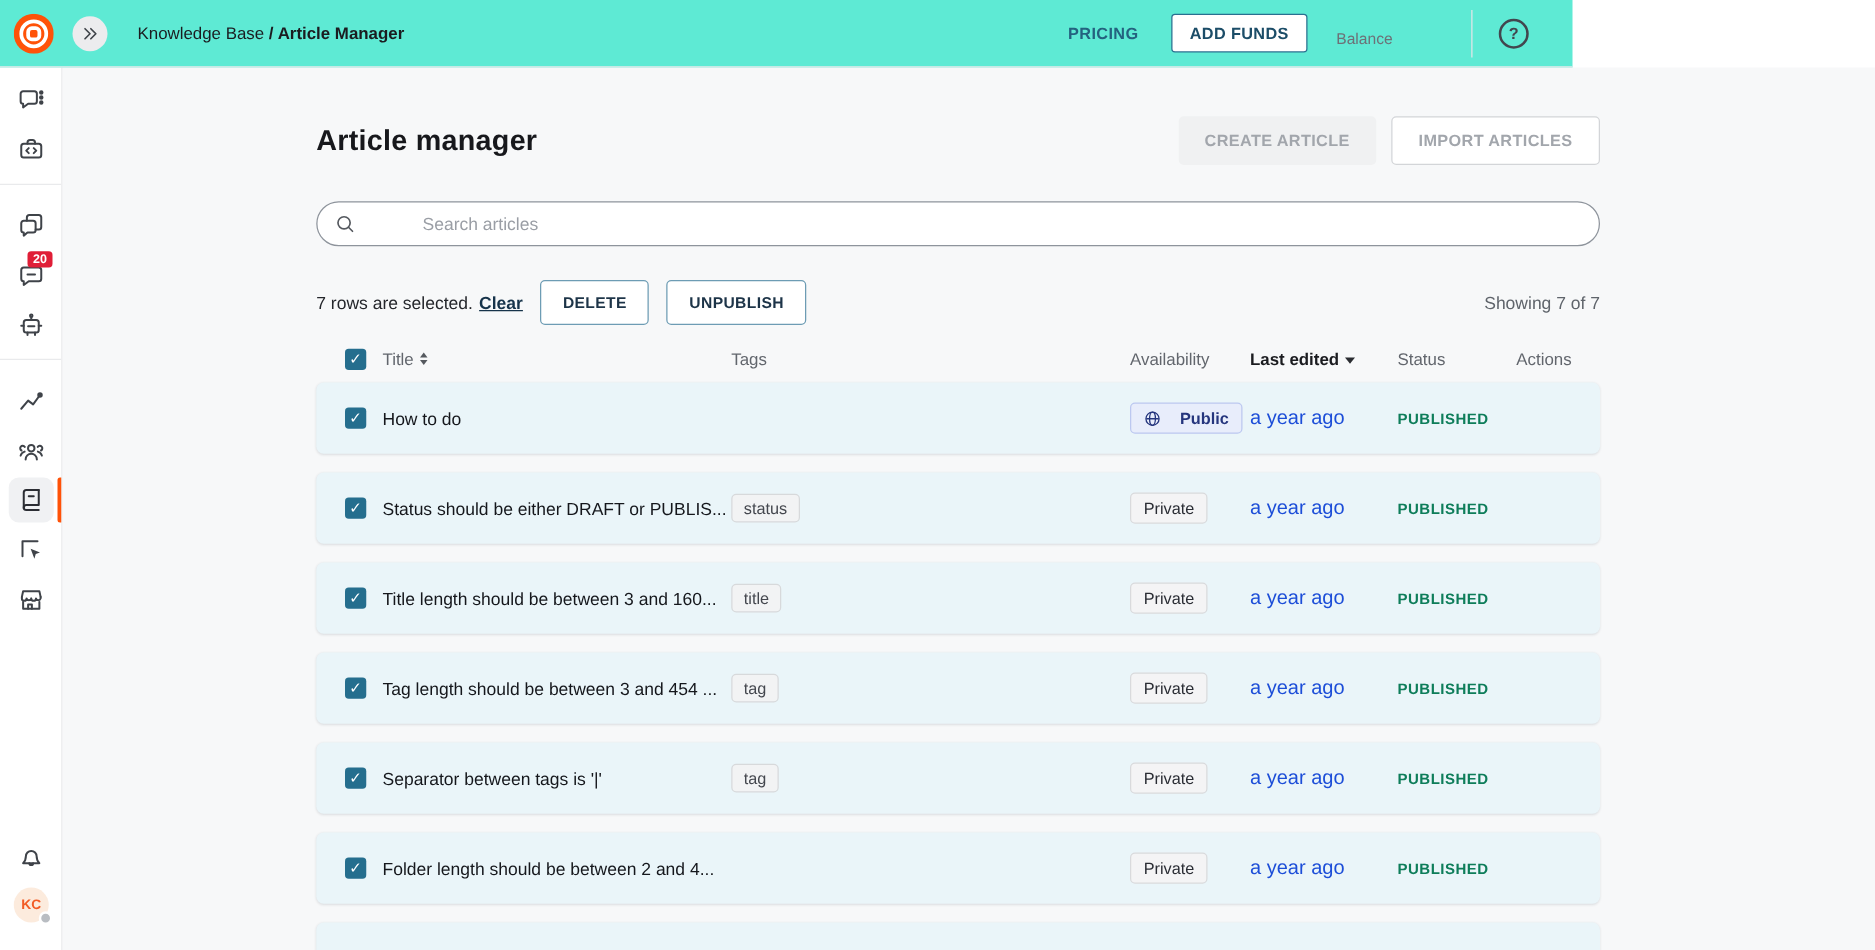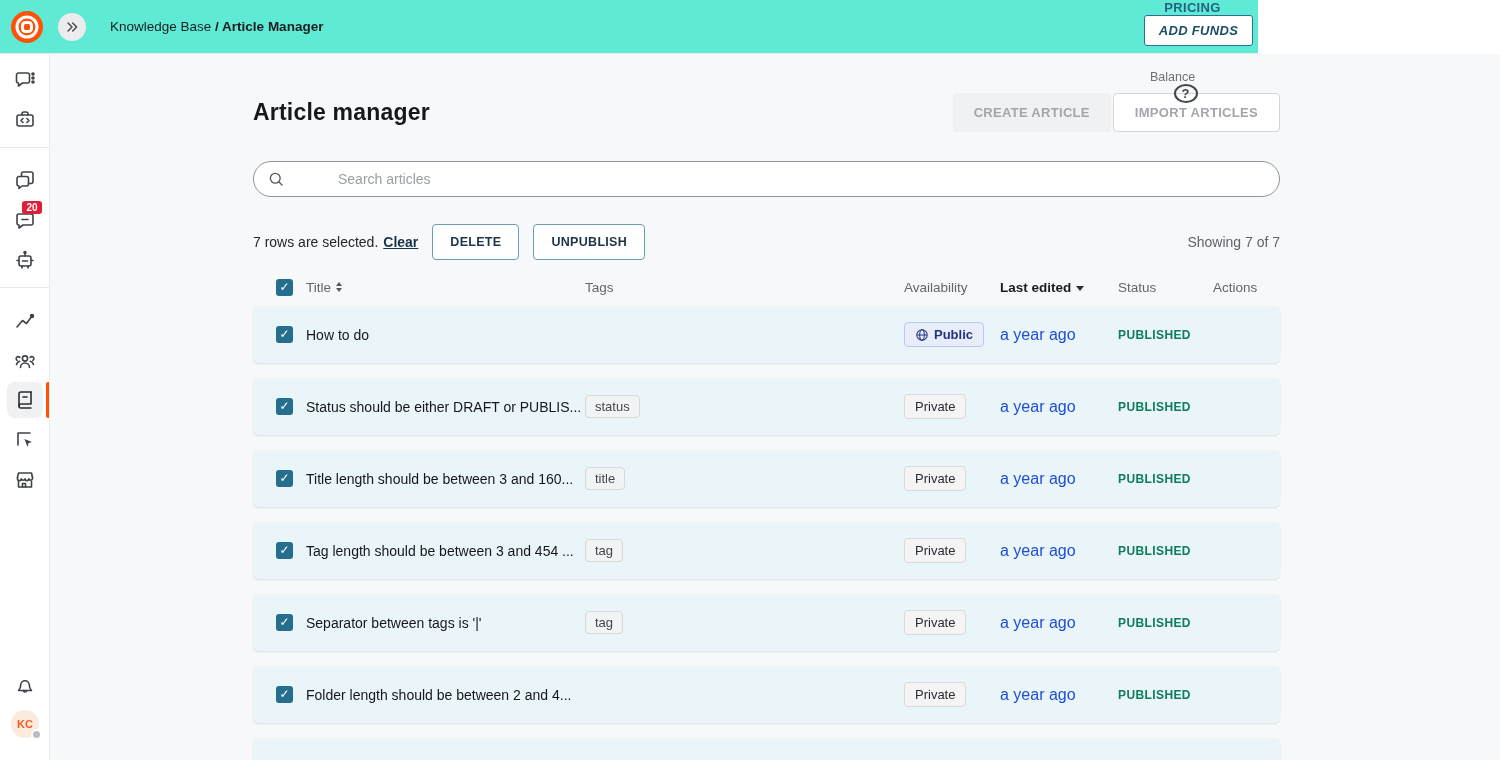--- a/index.html
+++ b/index.html
@@ -7,26 +7,26 @@
     font-family:"Liberation Sans", sans-serif; color:#17181c; }
 
   
   .topbar { position:absolute; top:0; left:0; width:1258px; height:54px;
     background:#5eead4; border-bottom:1px solid #e9eaec; display:flex; align-items:center; z-index:5; }
   .logo { width:32px; height:32px; margin-left:11px; flex:0 0 auto; }
   .expand-btn { width:28px; height:28px; border-radius:50%; background:#ececee; border:none;
     margin-left:15px; display:flex; align-items:center; justify-content:center; cursor:pointer; }
   .breadcrumb { margin-left:24px; font-size:13.5px; color:#1b1c20; }
   .breadcrumb .bc-current { font-weight:bold; }
-  .topbar-right { margin-left:auto; display:flex; align-items:flex-start; height:100%;flex-direction:column; }
+  .topbar-right { margin-left:auto; display:flex; align-items:flex-start; height:100%; }
   .pricing-link { font-size:13px; font-weight:bold; color:#24627f; letter-spacing:.3px;
     align-self:center; background:none; border:none; cursor:pointer; }
-  .add-funds-btn { margin-left:12px; align-self:center; background:#fff; border:1px solid #2a7090;
+  .add-funds-btn { margin-left:26px; align-self:center; background:#fff; border:1px solid #2a7090;
     color:#1c4d68; font-weight:bold; font-size:13px; letter-spacing:.3px; padding:7px 14px;
-    border-radius:3px; cursor:pointer;font-style:italic; }
+    border-radius:3px; cursor:pointer; }
   .balance-box { margin-left:23px; padding-top:24px; width:108px; }
   .balance-label { font-size:12.5px; color:#6d7177; }
   .topbar-divider { width:1px; height:38px; background:#e4e5e7; align-self:center; }
   .help-btn { align-self:center; margin-left:21px; margin-right:35px; width:24px; height:24px;
     border-radius:50%; border:2px solid #42464e; background:none; color:#42464e;
     font-size:13px; font-weight:bold; display:flex; align-items:center; justify-content:center; cursor:pointer; }
 
   
   .sidebar { position:absolute; left:0; top:54px; bottom:0; width:50px; background:#fff;
     border-right:1px solid #e9eaec; z-index:4; }
@@ -41,21 +41,21 @@
     display:flex; align-items:center; justify-content:center; cursor:pointer; border:none; }
   .avatar-dot { position:absolute; right:-3px; bottom:-2px; width:11px; height:11px;
     border-radius:50%; background:#b9bdc2; border:2px solid #fff; }
 
   
   .main { position:absolute; left:50px; top:54px; right:0; bottom:0; background:#f7f8f9; overflow:hidden; }
   .container { width:1027px; margin-left:203px; }
 
   .title-row { display:flex; align-items:center; margin-top:40px; height:36px; }
   .page-title { font-size:23px; font-weight:bold; color:#17181c; letter-spacing:.2px; }
-  .title-actions { margin-left:auto; display:flex; gap:2px; }
+  .title-actions { margin-left:auto; display:flex; gap:12px; }
   .btn-disabled-filled { background:#f0f1f2; border:none; color:#a2a6ac; font-weight:bold;
     font-size:13px; letter-spacing:.3px; padding:11px 21px; border-radius:4px; cursor:default; }
   .btn-disabled-outline { background:#fff; border:1px solid #d3d5d8; color:#a2a6ac; font-weight:bold;
     font-size:13px; letter-spacing:.3px; padding:11px 21px; border-radius:4px; cursor:default; }
 
   .search-wrap { margin-top:31px; height:36px; background:#fff; border:1px solid #8e949c;
     border-radius:18px; display:flex; align-items:center; padding:0 13px;gap:44px; }
   .search-input { border:none; outline:none; flex:1; font-size:14px; margin-left:9px;
     color:#17181c; background:transparent; font-family:"Liberation Sans",sans-serif; }
   .search-input::placeholder { color:#9a9ea5; }
@@ -74,21 +74,21 @@
   .th-strong { color:#1b1c20; font-weight:bold; }
   .cb-cell { padding-left:23px; }
   .checkbox { width:17px; height:17px; border-radius:3px; background:#256e8e; color:#fff;
     font-size:12px; line-height:17px; text-align:center; cursor:pointer; }
 
   .row { height:57px; margin-bottom:15px; background:#eaf5f9; border-radius:6px;
     box-shadow:0 1px 2px rgba(22,35,52,.12); }
   .row-title { font-size:14px; color:#15171c; white-space:nowrap; overflow:hidden; }
   .tag-chip { display:inline-block; background:#f2f3f4; border:1px solid #d7d9db; border-radius:4px;
     padding:3px 9px; font-size:13px; color:#44474e; }
-  .badge { display:inline-flex; align-items:center; gap:5px; border-radius:4px;
+  .badge { display:inline-flex; align-items:center; gap:15px; border-radius:4px;
     padding:4px 10px; font-size:13px; font-weight:500; }
   .badge.private { background:#f4f4f5; border:1px solid #d9dadc; color:#2a2d34; }
   .badge.public { background:#e8edfb; border:1px solid #bcc8f0; color:#25357d; font-weight:bold; }
   .edited-cell { font-size:16px; color:#1d4ed8; }
   .status-cell { font-size:12px; font-weight:bold; letter-spacing:.4px; }
 
   .sort-icon { display:inline-flex; flex-direction:column; gap:2px; }
   .sort-icon i { width:0; height:0; border-left:3.5px solid transparent; border-right:3.5px solid transparent; }
   .sort-icon .up { border-bottom:4px solid #55595f; }
   .sort-icon .down { border-top:4px solid #55595f; }

